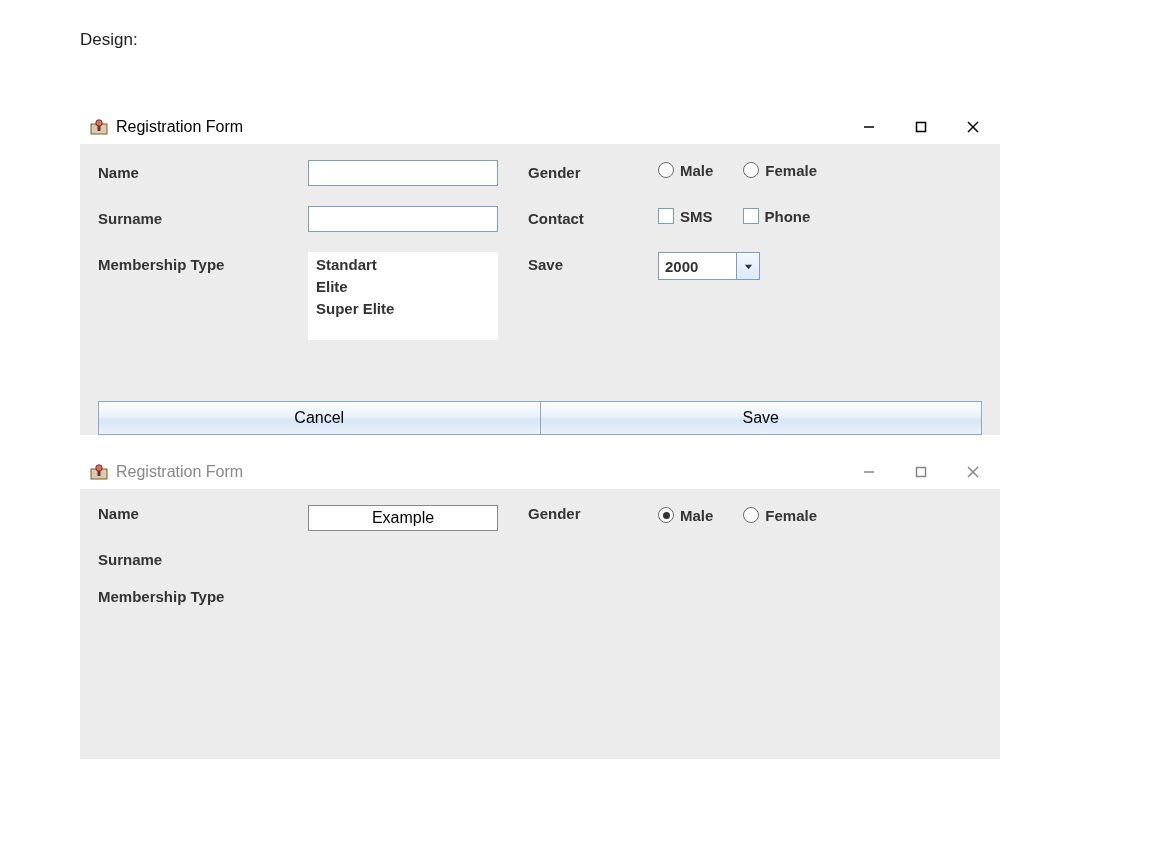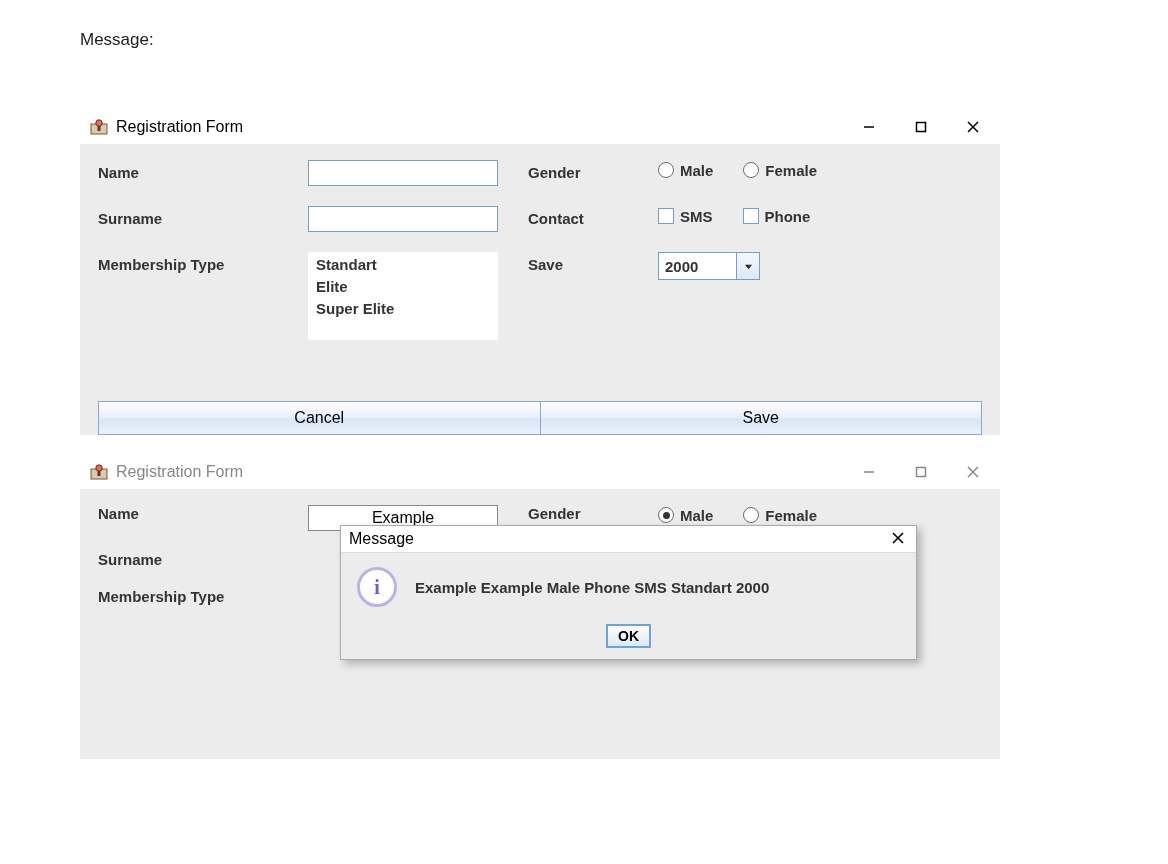--- a/index.html
+++ b/index.html
@@ -195,21 +195,21 @@
     border: 1px solid #5a7ba0;
     outline: 2px solid #6fa3d8;
     outline-offset: -1px;
     font-size: 14px; font-weight:600;
   }
 </style>
 </head>
 <body>
 
 <div class="page">
-  <div class="design-label">Message:</div>
+  <div class="design-label">Design:</div>
 
   <div class="window">
     <div class="titlebar">
       <span class="app-icon">
         <svg viewBox="0 0 18 18">
           <rect x="1" y="6" width="16" height="10" fill="#d9cbb0" stroke="#7a5a2a"></rect>
           <circle cx="9" cy="5" r="3.2" fill="#d9735a" stroke="#7a2a2a"></circle>
           <rect x="7.5" y="8" width="3" height="5" fill="#7a2a2a"></rect>
         </svg>
       </span>
@@ -342,34 +342,16 @@
         <div></div>
           <div></div>
           <div></div>
 
         <div class="lbl">Membership Type</div>
         <div></div>
           <div></div>
           <div></div>
       </div>
 
-      <div class="dialog">
-        <div class="dlg-title">
-          <span class="t">Message</span>
-          <span class="x">
-            <svg viewBox="0 0 12 12" width="12" height="12">
-                <line x1="1" y1="1" x2="11" y2="11" stroke="#000" stroke-width="1.6"></line>
-                <line x1="11" y1="1" x2="1" y2="11" stroke="#000" stroke-width="1.6"></line>
-              </svg>
-          </span>
-        </div>
-        <div class="dlg-body">
-          <div class="row1">
-            <span class="info-icon">i</span>
-            <span class="msg-text">Example Example Male Phone SMS Standart 2000</span>
-          </div>
-          <button class="ok-btn">OK</button>
-        </div>
-      </div>
     </div>
   </div>
 
 </div>
 
 </body></html>

